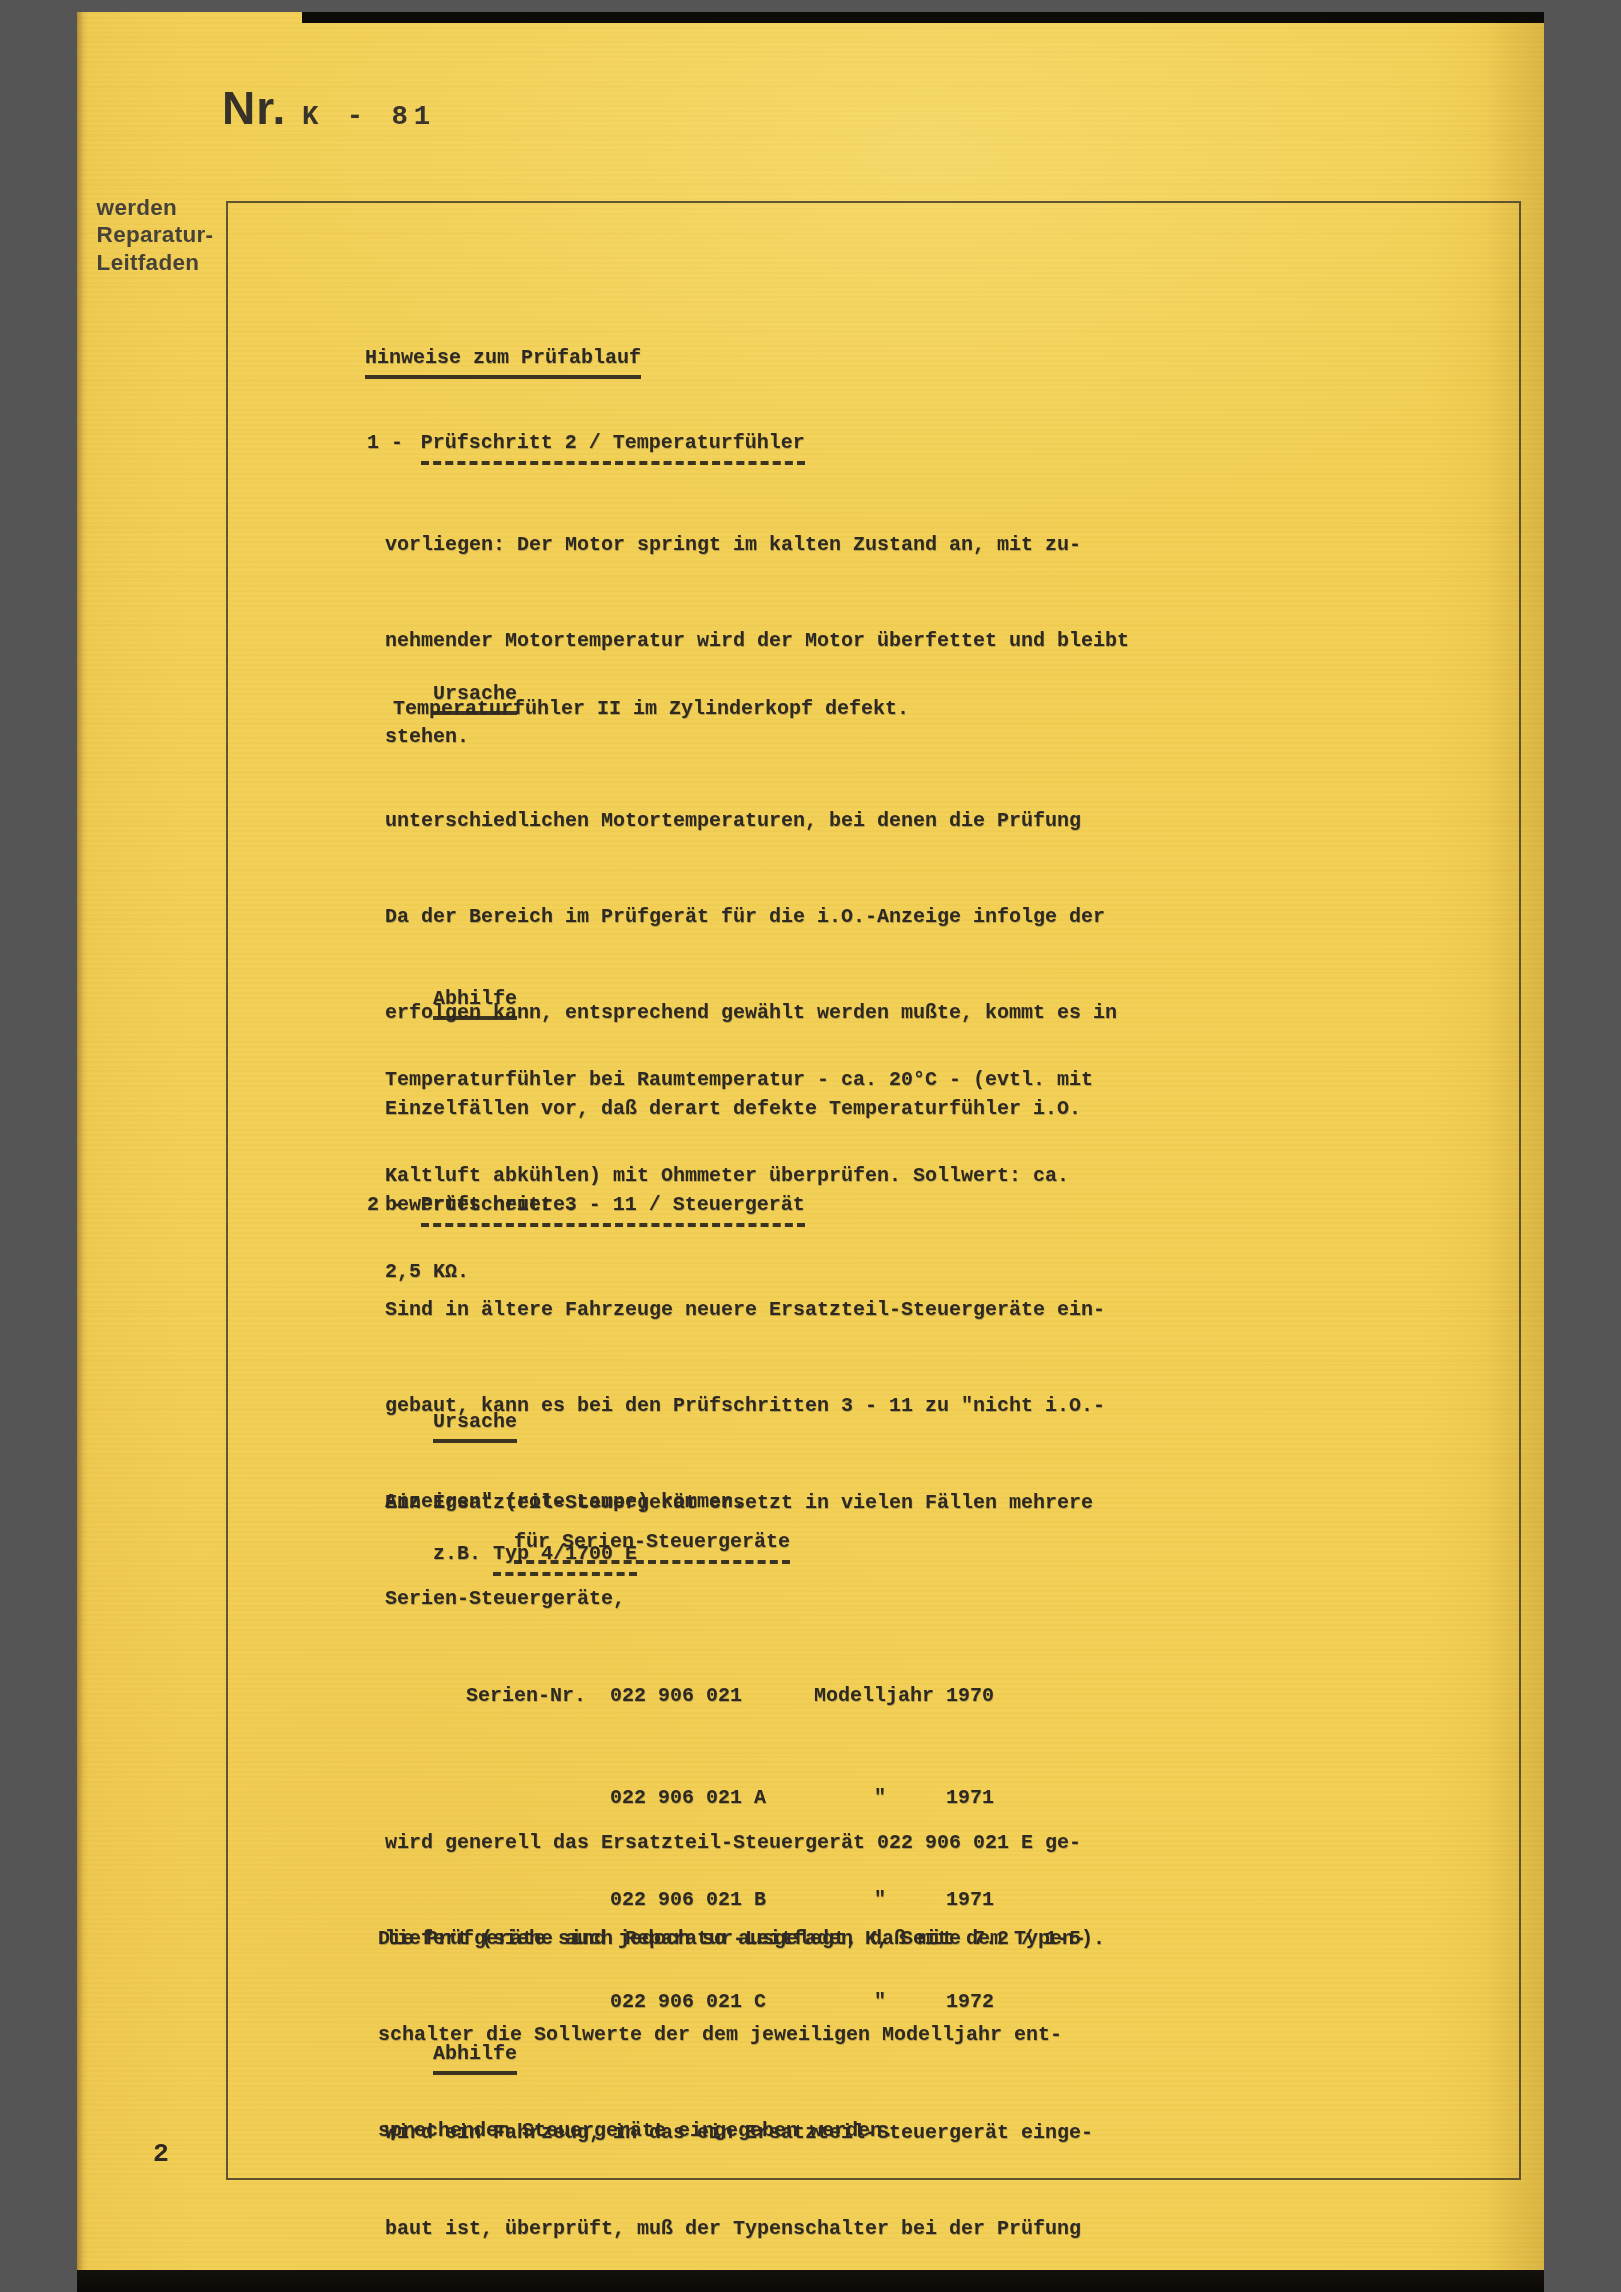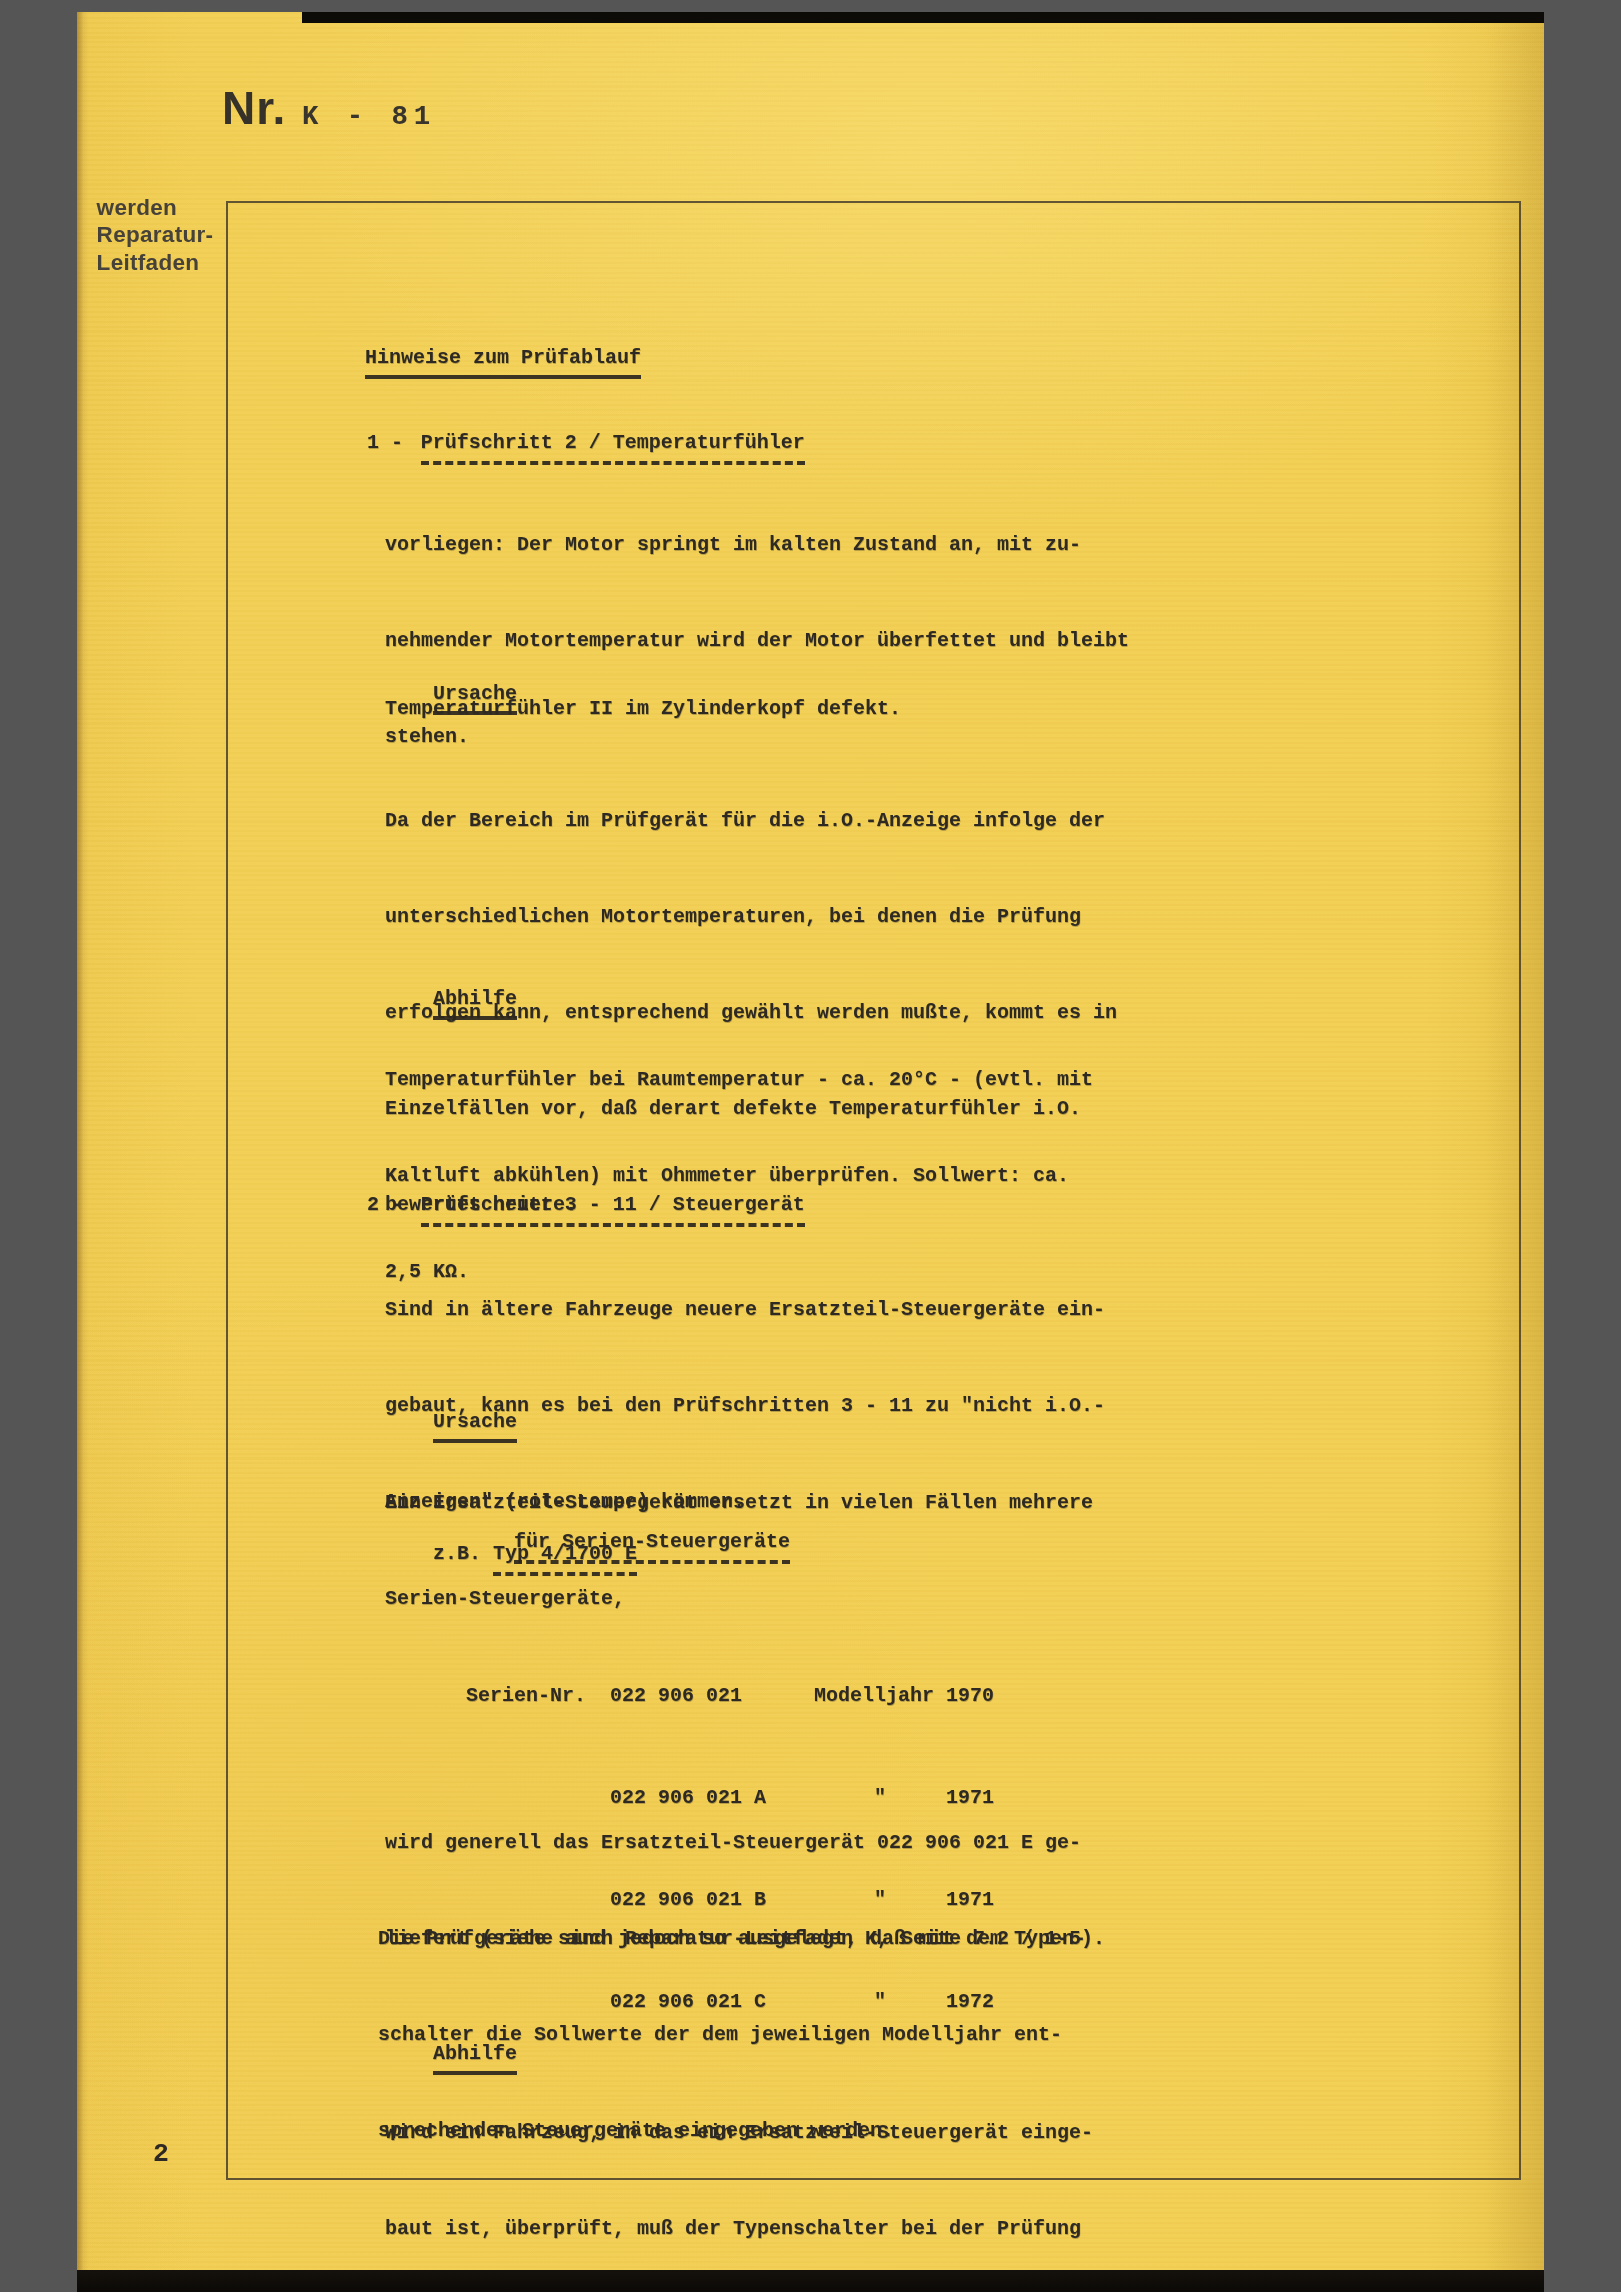--- a/index.html
+++ b/index.html
@@ -111,24 +111,24 @@
 
   <div class="mono" style="left:308px; top:453px;">
     <div>vorliegen: Der Motor springt im kalten Zustand an, mit zu-</div>
     <div>nehmender Motortemperatur wird der Motor überfettet und bleibt</div>
     <div>stehen.</div>
   </div>
 
   <div class="mono" style="left:308px; top:634px;">
     <span class="u-solid">Ursache</span>
   </div>
-  <div class="mono" style="left:308px; top:681px;text-align:right;">Temperaturfühler II im Zylinderkopf defekt.</div>
+  <div class="mono" style="left:316px; top:681px;text-align:right;">Temperaturfühler II im Zylinderkopf defekt.</div>
   <div class="mono" style="left:308px; top:729px;">
+    <div>unterschiedlichen Motortemperaturen, bei denen die Prüfung</div>
     <div>Da der Bereich im Prüfgerät für die i.O.-Anzeige infolge der</div>
-    <div>unterschiedlichen Motortemperaturen, bei denen die Prüfung</div>
     <div>erfolgen kann, entsprechend gewählt werden mußte, kommt es in</div>
     <div>Einzelfällen vor, daß derart defekte Temperaturfühler i.O.</div>
     <div>bewertet neuere.</div>
   </div>
 
   <div class="mono" style="left:308px; top:939px;">
     <span class="u-solid">Abhilfe</span>
   </div>
   <div class="mono" style="left:308px; top:988px;">
     <div>Temperaturfühler bei Raumtemperatur - ca. 20°C - (evtl. mit</div>

